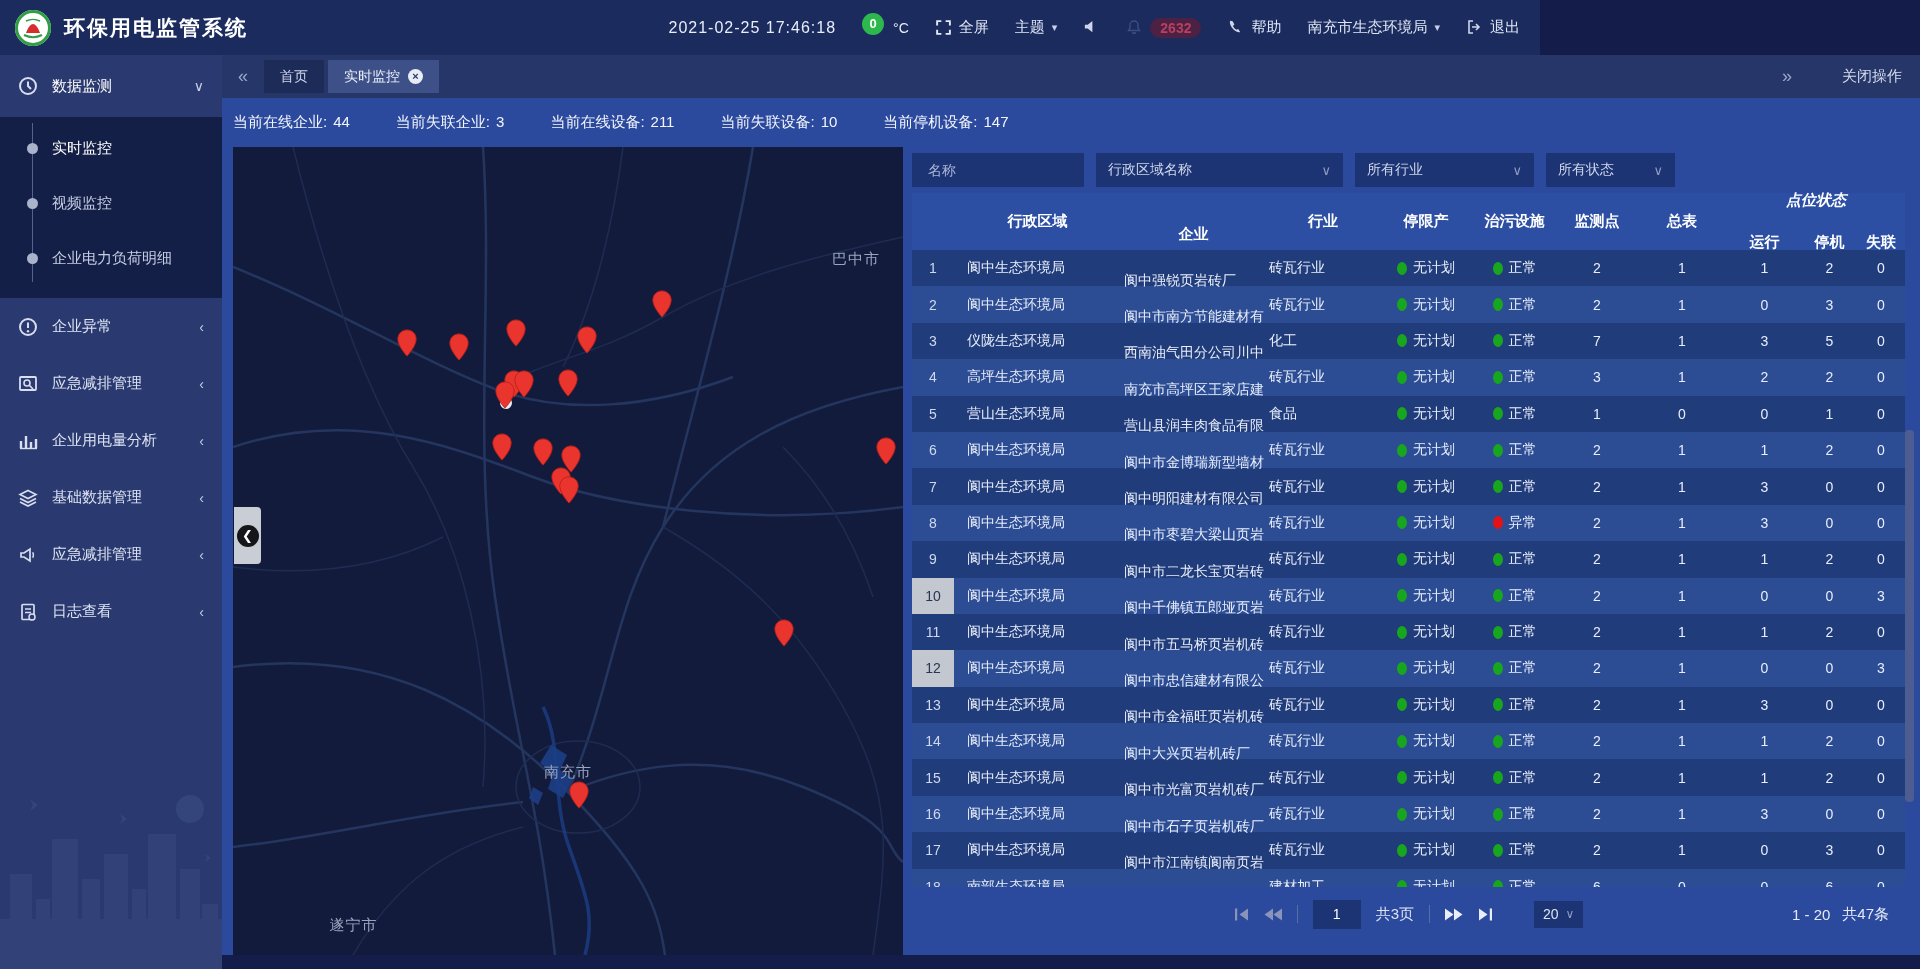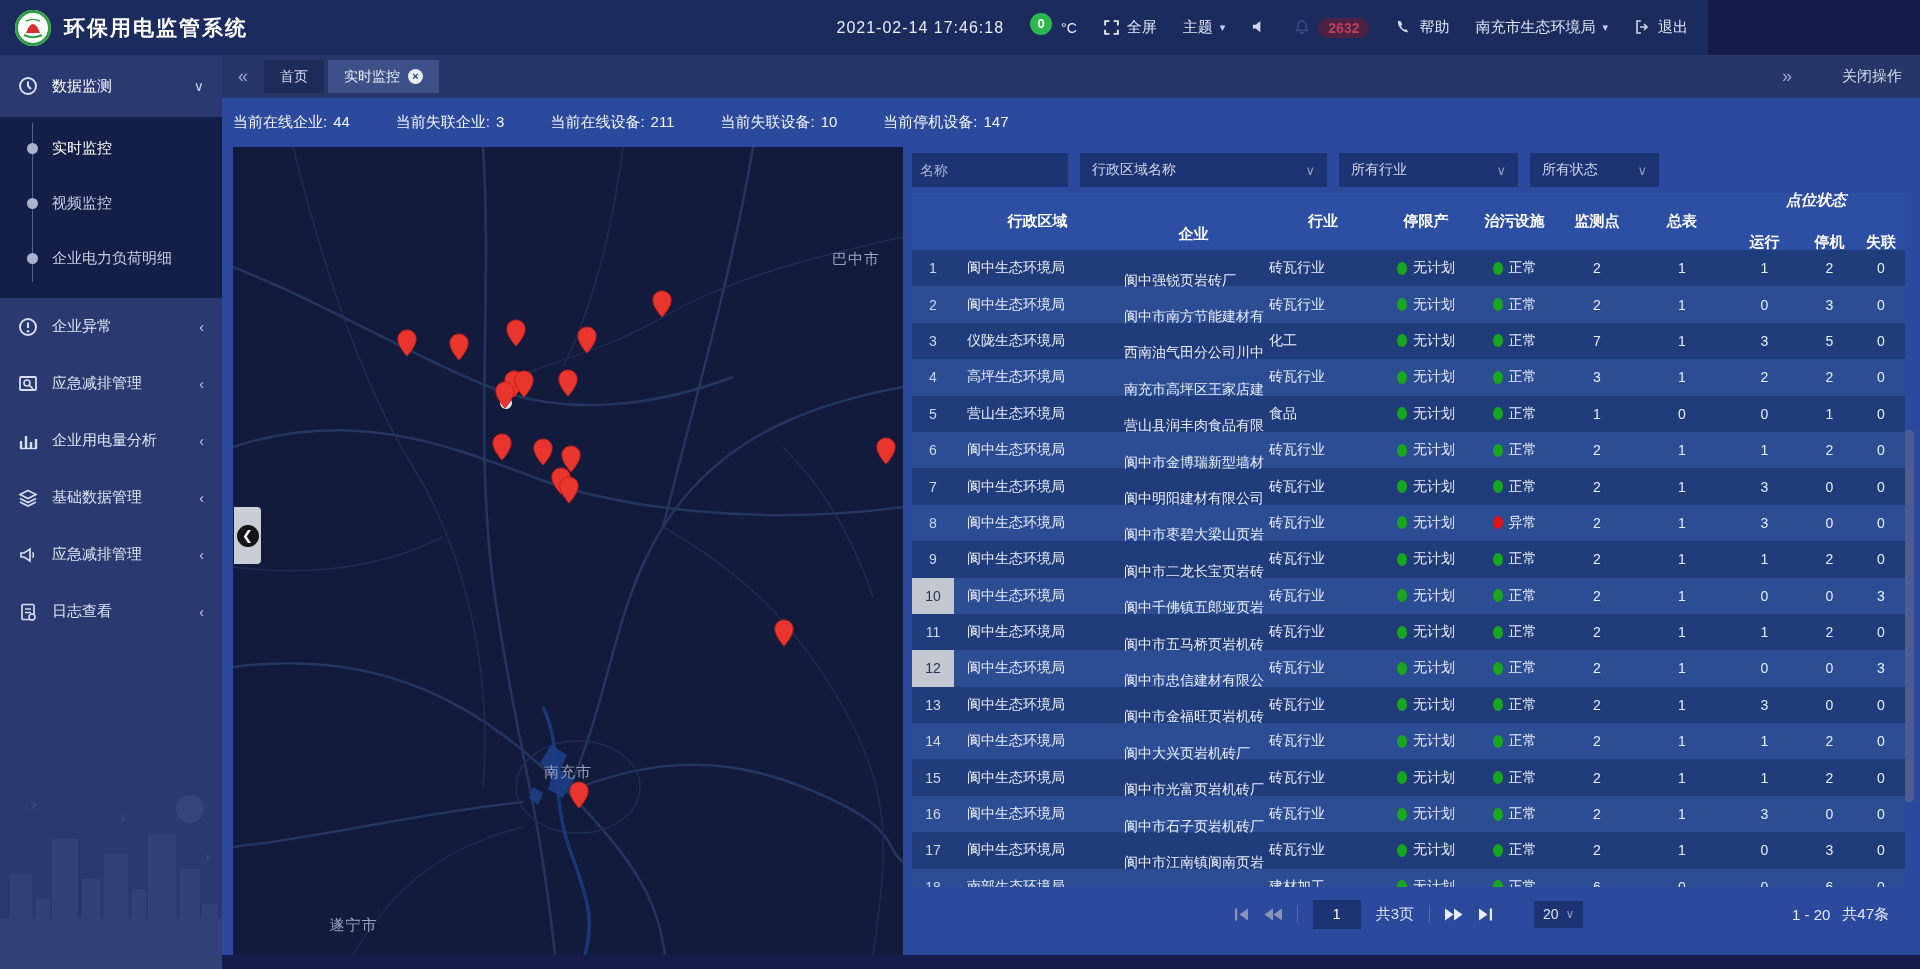--- a/index.html
+++ b/index.html
@@ -1,19 +1,19 @@
 <!DOCTYPE html>
 <html><head>
 <meta charset="utf-8">
 <style>
   html,body{margin:0;padding:0;background:#0d1536;}
   .page{position:relative;width:1920px;height:969px;overflow:hidden;background:#141d4a;
         font-family:"Liberation Sans","DejaVu Sans",sans-serif;color:#fff;}
   
-  .header{position:absolute;left:0;top:0;width:1708px;height:55px;background:#1b2b5e;display:flex;align-items:center;z-index:30;}
+  .header{position:absolute;left:0;top:0;width:1540px;height:55px;background:#1b2b5e;display:flex;align-items:center;z-index:30;}
   .logo{margin-left:14px;width:38px;height:38px;flex:none;}
   .app-title{margin-left:12px;font-size:21px;font-weight:bold;letter-spacing:2px;color:#fff;}
   .h-right{margin-left:auto;display:flex;align-items:center;gap:26px;margin-right:20px;font-size:15px;color:#dfe6f5;}
   .h-item{display:flex;align-items:center;gap:7px;cursor:pointer;white-space:nowrap;}
   .h-time{font-size:16px;color:#e8edf8;letter-spacing:1px;}
   .temp-circle{display:inline-flex;align-items:center;justify-content:center;width:22px;height:22px;border-radius:50%;
                background:#2db84d;color:#fff;font-size:13px;font-weight:bold;margin-top:-8px;}
   .temp-unit{font-size:14px;color:#e8edf8;margin-left:2px;}
   .caret{font-size:11px;color:#c7d0e8;}
   .badge{background:#4d2144;color:#b8405f;border-radius:10px;padding:2px 10px;font-size:14px;font-weight:bold;}
@@ -49,21 +49,21 @@
   .city{position:absolute;transform:translate(-50%,-50%);color:#9aa6c0;font-size:15px;letter-spacing:1px;white-space:nowrap;}
   .pin{position:absolute;transform:translate(-50%,-100%);line-height:0;cursor:pointer;}
   .cluster{position:absolute;width:12px;height:12px;border-radius:50%;background:#f4f6fb;opacity:.95;transform:translate(-50%,-50%);}
   .collapse-btn{position:absolute;left:234px;top:507px;width:27px;height:57px;background:#c9cdd6;border-radius:0 4px 4px 0;
                 display:flex;align-items:center;justify-content:center;z-index:8;cursor:pointer;}
   .collapse-circle{width:22px;height:22px;border-radius:50%;background:#15161a;color:#fff;display:flex;align-items:center;
                    justify-content:center;font-size:13px;font-weight:bold;}
   
   .tpanel{position:absolute;left:912px;top:147px;width:993px;height:808px;z-index:5;}
   .filters{height:46px;display:flex;align-items:center;gap:12px;}
-  .f-input{width:140px;height:34px;background:#1d3474;border:none;outline:none;color:#cfd6ea;padding:0 8px;font-size:14px;
+  .f-input{width:140px;height:34px;background:#1d3474;border:none;outline:none;color:#cfd6ea;padding:0 16px;font-size:14px;
            font-family:inherit;}
   .f-input::placeholder{color:#aab6d8;}
   .f-select{height:34px;background:#1d3474;color:#cfd6ea;display:flex;align-items:center;padding:0 12px;font-size:14px;cursor:pointer;box-sizing:border-box;}
   .f-select .fcaret{margin-left:auto;color:#8f9cc4;font-size:13px;padding-left:14px;}
   .fw1{width:247px;} .fw2{width:179px;} .fw3{width:129px;}
   .thead{height:57px;background:#2c4fa4;display:flex;align-items:center;font-size:15px;font-weight:bold;color:#fff;}
   .th{text-align:center;}
   .w-num{width:42px;flex:none;} .w-region{width:167px;flex:none;} .w-company{width:145px;flex:none;margin-top:25px;}
   .w-industry{width:114px;flex:none;} .w-prod{width:92px;flex:none;} .w-treat{width:85px;flex:none;}
   .w-pt{width:80px;flex:none;} .w-mt{width:90px;flex:none;}
@@ -104,21 +104,21 @@
       <svg width="38" height="38" viewBox="0 0 38 38">
         <circle cx="19" cy="19" r="18" fill="#fff"></circle>
         <circle cx="19" cy="19" r="16.5" fill="none" stroke="#2f9e44" stroke-width="3"></circle>
         <path d="M12 24c2-6 5-9 7-9s5 3 7 9z" fill="#d32f2f"></path>
         <path d="M10 26c6 3 12 3 18 0" stroke="#2f9e44" stroke-width="2" fill="none"></path>
         <path d="M12 12c4-2 10-2 14 0" stroke="#2f9e44" stroke-width="1.5" fill="none"></path>
       </svg>
     </span>
     <span class="app-title">环保用电监管系统</span>
     <div class="h-right">
-      <span class="h-time">2021-02-14 17:46:18</span>
+      <span class="h-time">2021-02-25 17:46:18</span>
       <span class="h-item">
         <span class="temp-circle">0</span>
         <span class="temp-unit">°C</span>
       </span>
       <span class="h-item">
         <span class="hicon">
           <svg viewBox="0 0 16 16" width="17" height="17">
               <path d="M2 6V2h4M10 2h4v4M14 10v4h-4M6 14H2v-4" stroke="#e3e9f6" stroke-width="1.8" fill="none"></path>
             </svg>
         </span>

